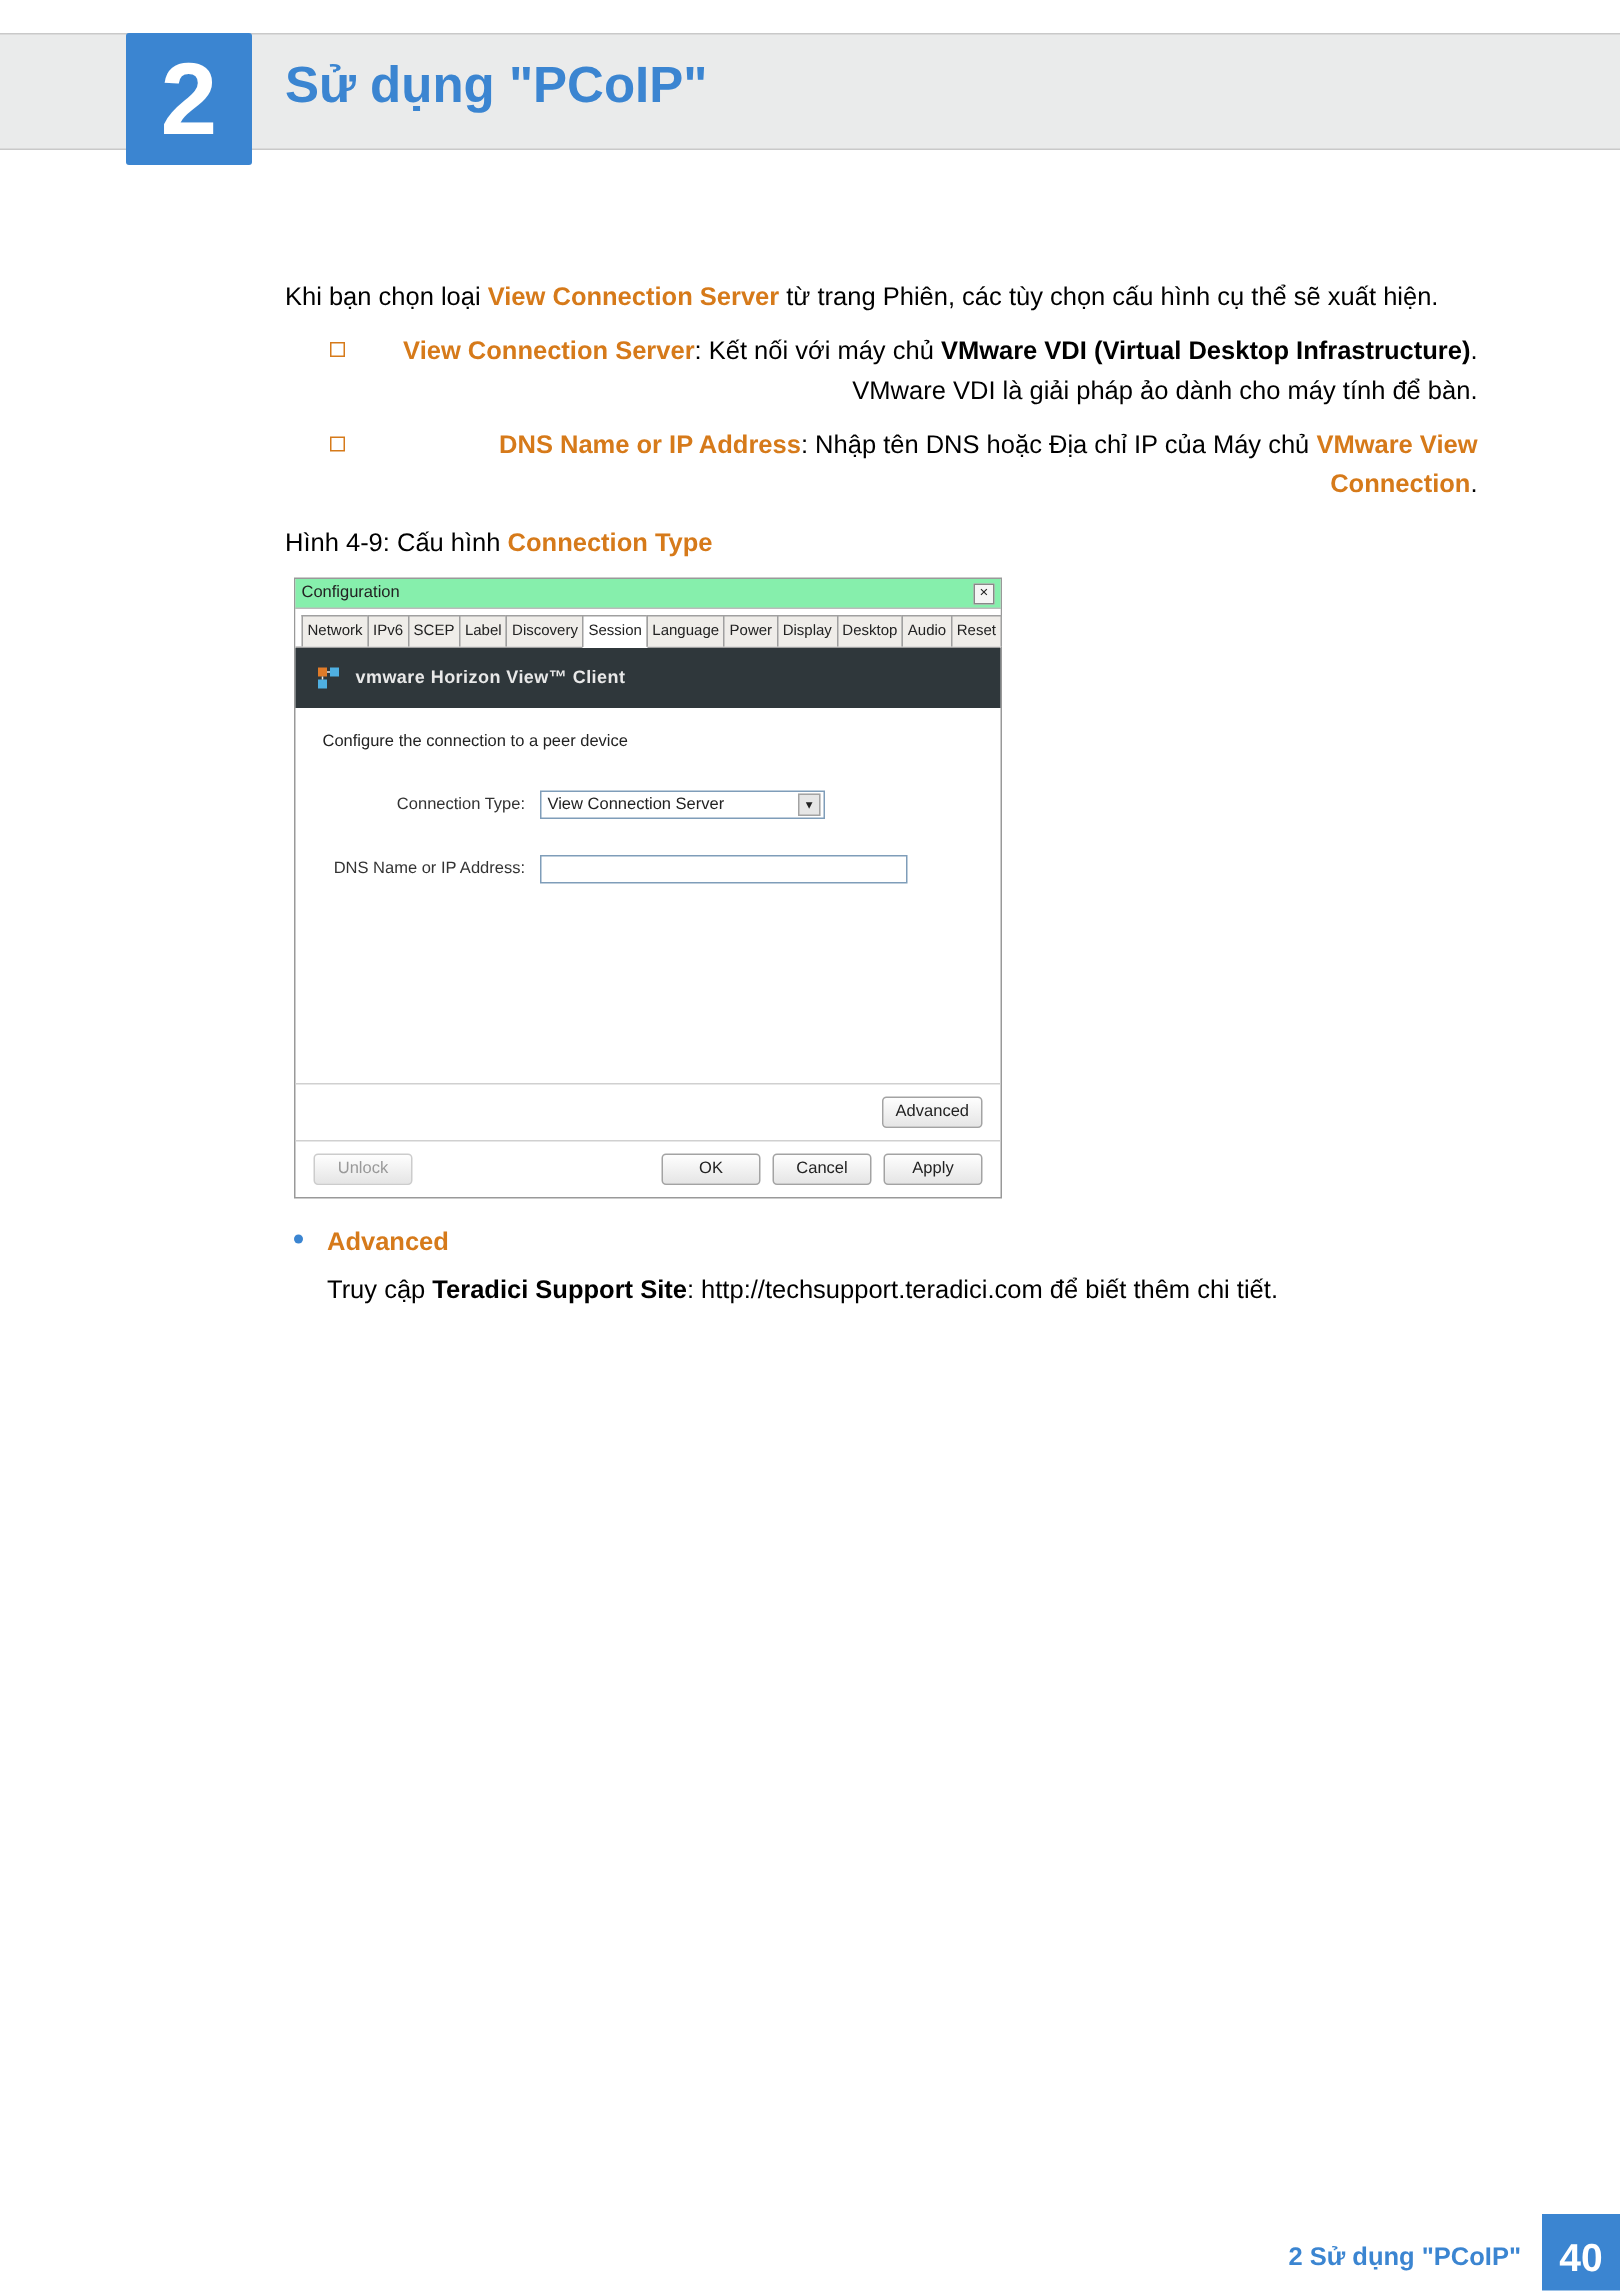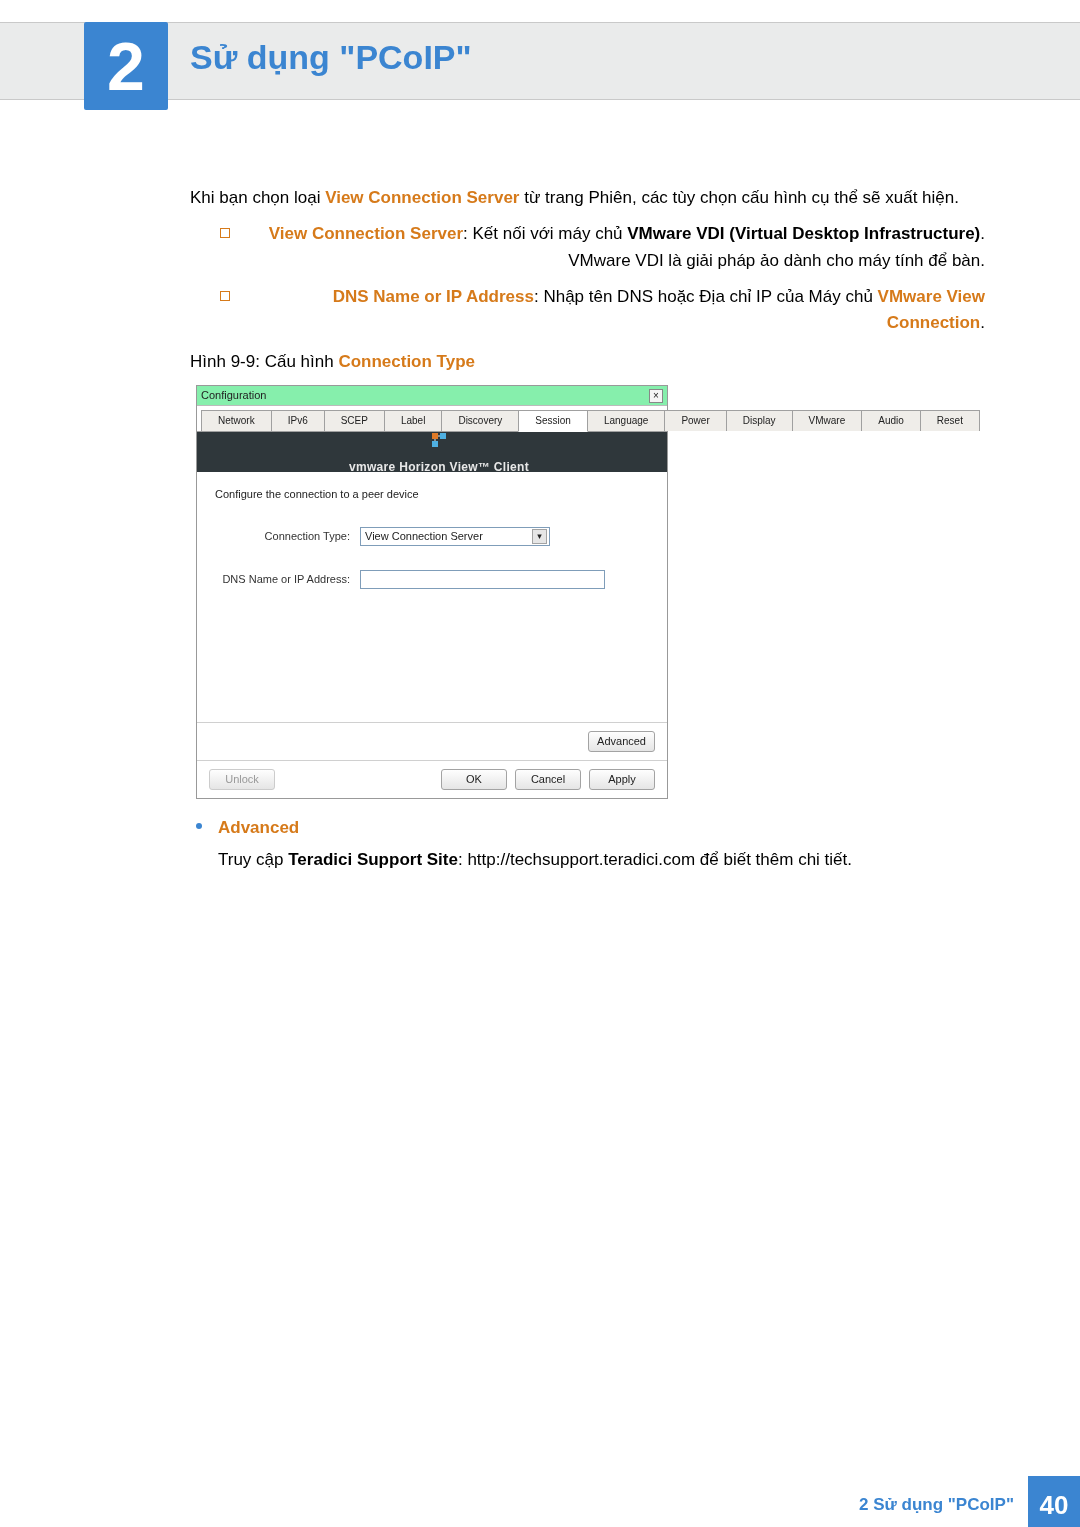--- a/index.html
+++ b/index.html
@@ -111,40 +111,39 @@
   .tabrow {
     display: flex;
     border-bottom: 1px solid #a0a0a0;
     padding: 4px 4px 0 4px;
     gap: 0;
     background: #fff;
   }
   .tab {
     border: 1px solid #a0a0a0;
     border-bottom: none;
-    padding: 2px 16px;
+    padding: 2px 3px;
     font-size: 10px;
     background: #efede9;
     margin-right: -1px;
     position: relative;
   }
   .tab.active {
     background: #fff;
     border-bottom: 1px solid #fff;
     margin-bottom: -1px;
   }
   .banner {
     background: #2f373b;
     color: #e8e8e8;
     height: 40px;
     display: flex;
     align-items: center;
     padding-left: 14px;
     gap: 10px;
-    flex-direction: column;
   }
   .banner-icon {
     width: 16px; height: 16px;
     display: inline-block;
   }
   .banner-icon svg { width: 16px; height: 16px; }
   .banner-text {
     font-size: 12px;
     font-weight: bold;
     letter-spacing: .3px;
@@ -275,39 +274,39 @@
   <ul class="sq">
     <li>
       <span class="hl">View Connection Server</span><span>: Kết nối với máy chủ </span><span class="bold">VMware VDI (Virtual Desktop Infrastructure)</span><span>. VMware VDI là giải pháp ảo dành cho máy tính để bàn.</span>
     </li>
     <li>
       <span class="hl">DNS Name or IP Address</span><span>: Nhập tên DNS hoặc Địa chỉ IP của Máy chủ </span><span class="hl">VMware View Connection</span><span>.</span>
     </li>
   </ul>
 
   <p class="fig-caption">
-    <span>Hình 9-9: Cấu hình </span><span class="hl">Connection Type</span>
+    <span>Hình 4-9: Cấu hình </span><span class="hl">Connection Type</span>
   </p>
 
   <div class="dialog">
     <div class="dlg-titlebar">
       <span>Configuration</span>
       <span class="dlg-close">×</span>
     </div>
     <div class="tabrow" id="tabrow">
         <div class="tab">Network</div>
         <div class="tab">IPv6</div>
         <div class="tab">SCEP</div>
         <div class="tab">Label</div>
         <div class="tab">Discovery</div>
         <div class="tab active">Session</div>
         <div class="tab">Language</div>
         <div class="tab">Power</div>
         <div class="tab">Display</div>
-        <div class="tab">VMware</div>
+        <div class="tab">Desktop</div>
         <div class="tab">Audio</div>
         <div class="tab">Reset</div>
       </div>
 
     <div class="banner">
       <span class="banner-icon">
         <svg viewBox="0 0 16 16">
             <rect x="1" y="1" width="6" height="6" fill="#e07b29"></rect>
             <rect x="9" y="1" width="6" height="6" fill="#4fb0e2"></rect>
             <rect x="1" y="9" width="6" height="6" fill="#4fb0e2"></rect>

